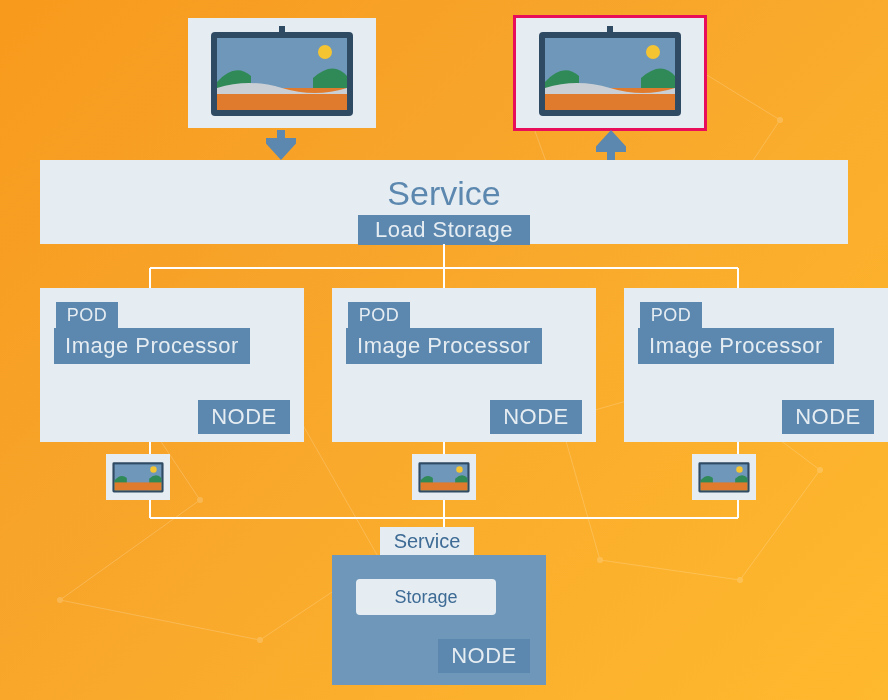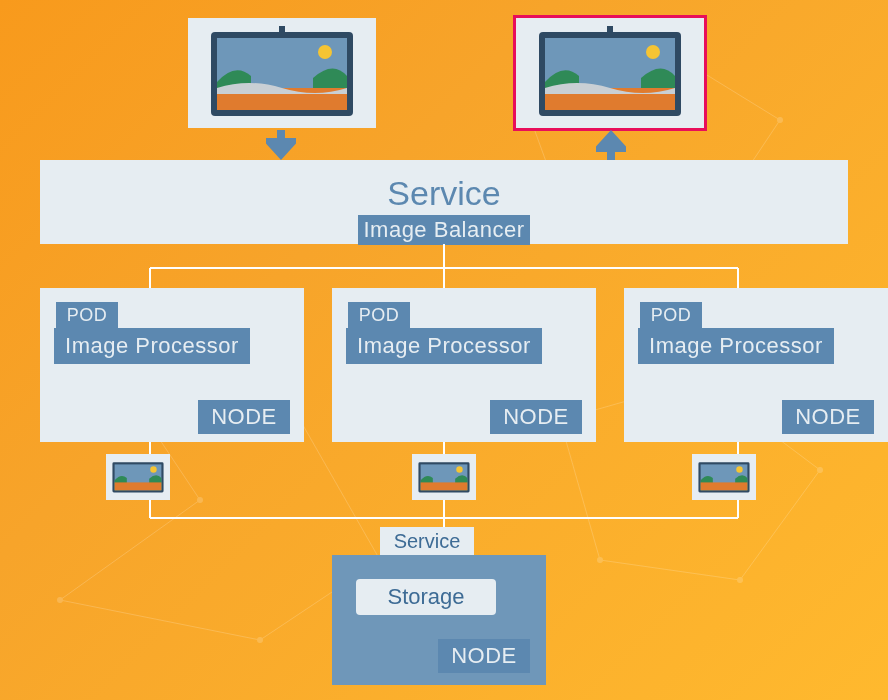--- a/index.html
+++ b/index.html
@@ -41,21 +41,21 @@
 
   
   .pod{width:264px;height:154px}
   .pod .pod-tag{position:absolute;left:16px;top:14px;width:62px;height:26px;font-size:18px}
   .pod .proc{position:absolute;left:14px;top:40px;width:196px;height:36px;font-size:22px}
   .pod .node{position:absolute;right:14px;bottom:8px;width:92px;height:34px;font-size:22px}
 
   
   .svc2{position:absolute;left:380px;top:527px;width:94px;height:28px;background:#e6edf2;font-size:20px;display:flex;align-items:center;justify-content:center;color:#3d6b95}
   .store-card{left:332px;top:555px;width:214px;height:130px;background:#6f97b9}
-  .store-chip{position:absolute;left:24px;top:24px;width:140px;height:36px;border-radius:4px;background:#e6edf2;color:#3d6b95;font-size:22px;display:flex;align-items:center;justify-content:center}
+  .store-chip{position:absolute;left:24px;top:24px;width:140px;height:36px;border-radius:4px;background:#e6edf2;color:#3d6b95;font-size:18px;display:flex;align-items:center;justify-content:center}
   .store-node{position:absolute;right:16px;bottom:12px;width:92px;height:34px;font-size:22px}
 
   
   .arrow{position:absolute;width:30px;height:30px}
   .arrow svg{display:block}
 </style>
 </head>
 <body>
 
 <svg class="mesh" viewBox="0 0 888 700">
@@ -129,21 +129,21 @@
       </svg>
   </div>
   <div class="arrow" style="left:596px;top:130px">
     <svg width="30" height="30">
         <path d="M15 30 v-14 M4 18 l11 -12 l11 12 z" fill="#5c88b0" stroke="#5c88b0" stroke-width="8" stroke-linecap="round"></path>
       </svg>
   </div>
 
   <div class="panel service-bar">
     <div class="service-title">Service</div>
-    <div class="label-chip lb">Image Balancer</div>
+    <div class="label-chip lb">Load Storage</div>
   </div>
 
   <svg class="wires" viewBox="0 0 888 700">
 
     <line x1="444" y1="244" x2="444" y2="268"></line>
     <line x1="150" y1="268" x2="738" y2="268"></line>
     <line x1="150" y1="268" x2="150" y2="288"></line>
     <line x1="444" y1="268" x2="444" y2="288"></line>
     <line x1="738" y1="268" x2="738" y2="288"></line>
 

